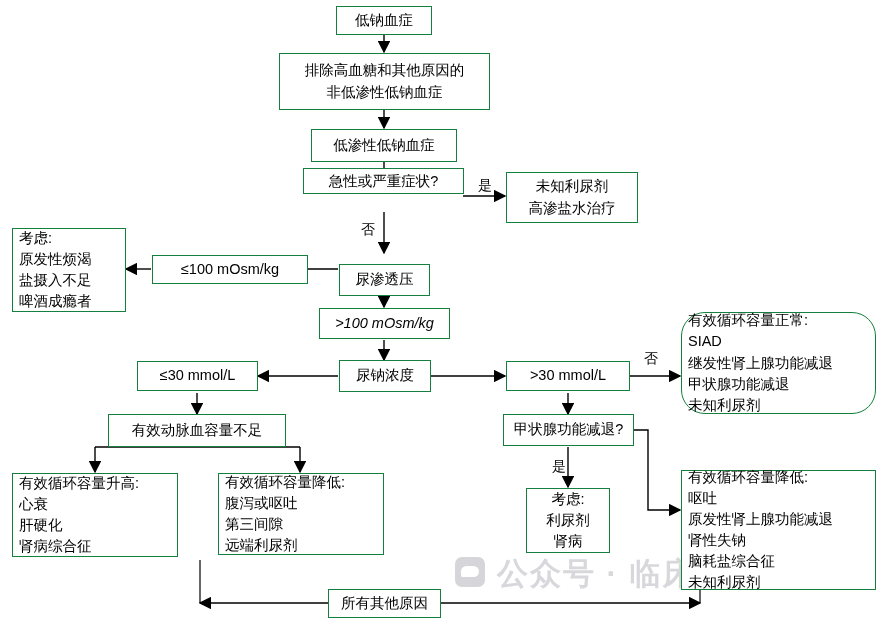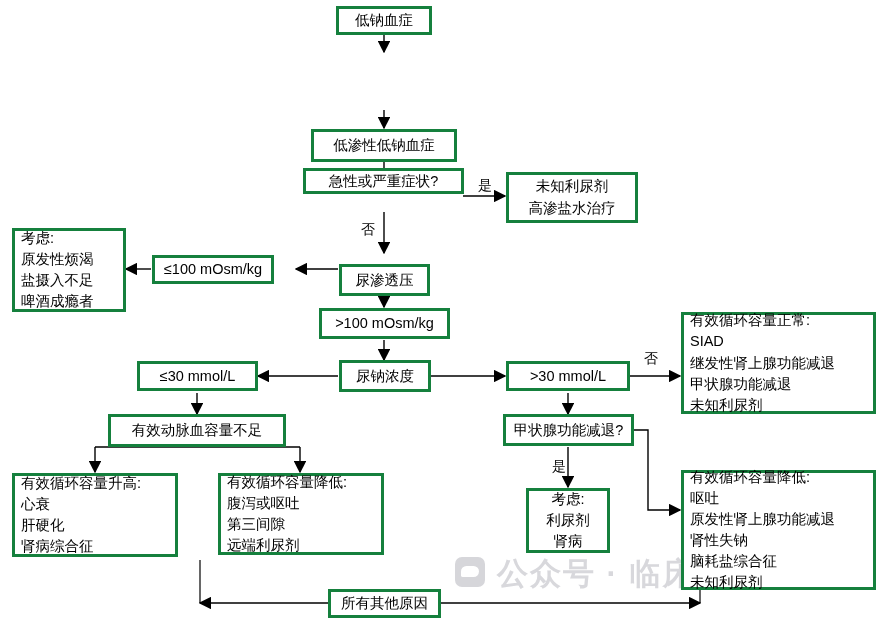--- a/index.html
+++ b/index.html
@@ -13,21 +13,21 @@
   #canvas {
     position: relative;
     width: 886px;
     height: 623px;
     background: #ffffff;
     overflow: hidden;
   }
   .box {
     position: absolute;
     box-sizing: border-box;
-    border: 3px solid #15803d;
+    border: 1px solid #15803d;
     background: #ffffff;
     font-size: 14.5px;
     line-height: 1.45;
     color: #000000;
     padding: 3px 6px;
     display: flex;
     align-items: center;
     justify-content: center;
     text-align: center;
     white-space: pre-line;
@@ -132,38 +132,40 @@
 
       <path d="M328,603 L200,603" marker-end="url(#ah)"></path>
       <path d="M441,603 L700,603" marker-end="url(#ah)"></path>
       <path d="M200,603 L200,560" stroke-width="1.2"></path>
       <path d="M700,603 L700,580" stroke-width="1.2"></path>
     </g>
   </svg>
 
   <div class="box" style="left:336px; top:6px; width:96px; height:29px;">低钠血症</div>
 
+  <div class="box" style="left:279px; top:53px; width:211px; height:57px;">排除高血糖和其他原因的
+非低渗性低钠血症</div>
 
   <div class="box" style="left:311px; top:129px; width:146px; height:33px;padding-left:6px;">低渗性低钠血症</div>
 
   <div class="box" style="left:303px; top:168px; width:161px; height:26px;">急性或严重症状?</div>
 
   <div class="box" style="left:506px; top:172px; width:132px; height:51px;">未知利尿剂
 高渗盐水治疗</div>
 
   <div class="box" style="left:339px; top:253px; width:91px; height:32px;margin-top:11px;">尿渗透压</div>
 
-  <div class="box" style="left:152px; top:255px; width:122px; height:29px;">≤100 mOsm/kg</div>
+  <div class="box" style="left:152px; top:255px; width:156px; height:29px;">≤100 mOsm/kg</div>
 
   <div class="box left" style="left:12px; top:228px; width:114px; height:84px;">考虑:
 原发性烦渴
 盐摄入不足
 啤酒成瘾者</div>
 
-  <div class="box" style="left:319px; top:308px; width:131px; height:31px;">&gt;100 mOsm/kg</div>
+  <div class="box" style="left:319px; top:308px; width:131px; height:31px;font-style:italic;">&gt;100 mOsm/kg</div>
 
   <div class="box" style="left:339px; top:360px; width:92px; height:32px;">尿钠浓度</div>
 
   <div class="box" style="left:137px; top:361px; width:121px; height:30px;">≤30  mmol/L</div>
 
   <div class="box" style="left:506px; top:361px; width:124px; height:30px;">&gt;30 mmol/L</div>
 
   <div class="box" style="left:108px; top:414px; width:178px; height:33px;">有效动脉血容量不足</div>
 
   <div class="box left" style="left:12px; top:473px; width:166px; height:84px;">有效循环容量升高:
@@ -175,21 +177,21 @@
 腹泻或呕吐
 第三间隙
 远端利尿剂</div>
 
   <div class="box" style="left:503px; top:414px; width:131px; height:32px;">甲状腺功能减退?</div>
 
   <div class="box" style="left:526px; top:488px; width:84px; height:65px;">考虑:
 利尿剂
 肾病</div>
 
-  <div class="box left" style="left:681px; top:312px; width:195px; height:102px;">有效循环容量正常:
+  <div class="box left" style="left:681px; top:312px; width:195px; height:102px;border-radius:24px;">有效循环容量正常:
 SIAD
 继发性肾上腺功能减退
 甲状腺功能减退
 未知利尿剂</div>
 
   <div class="box left" style="left:681px; top:470px; width:195px; height:120px;">有效循环容量降低:
 呕吐
 原发性肾上腺功能减退
 肾性失钠
 脑耗盐综合征

